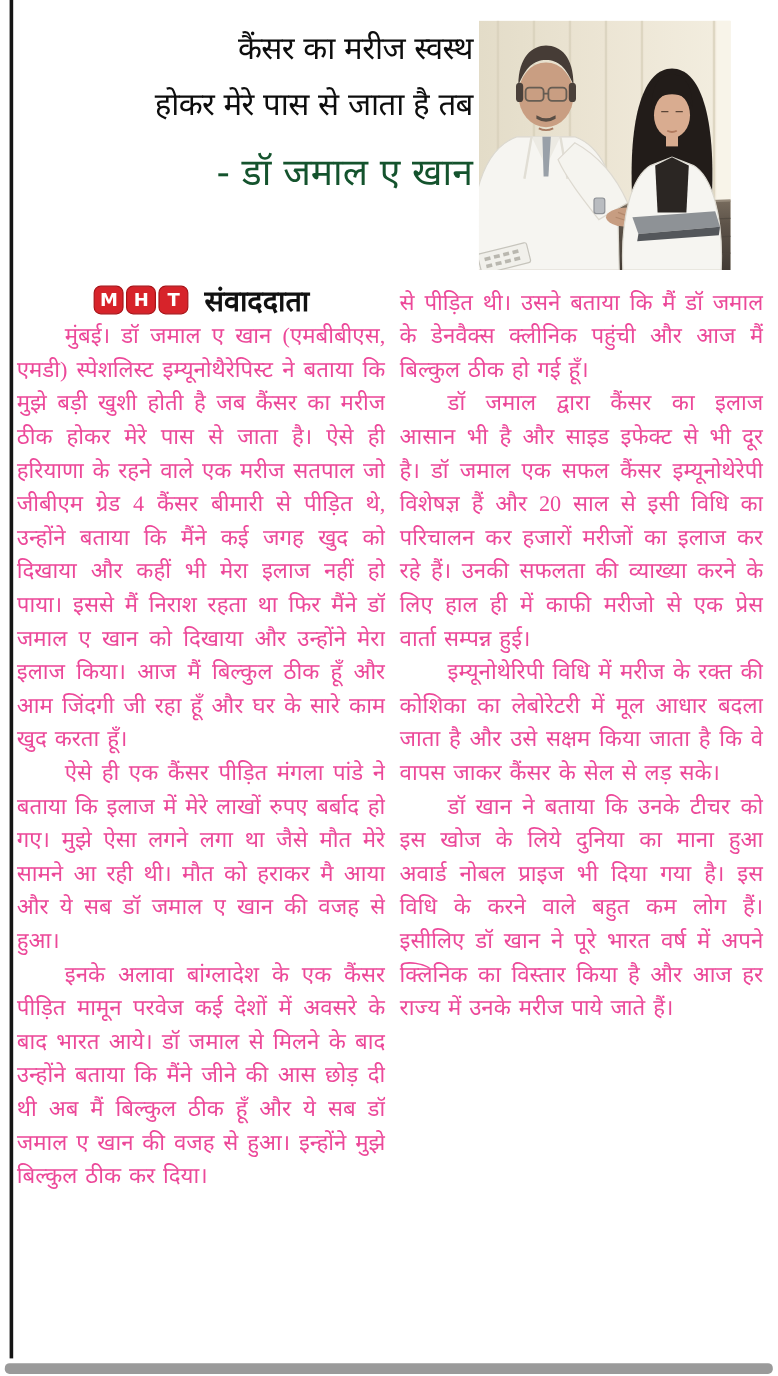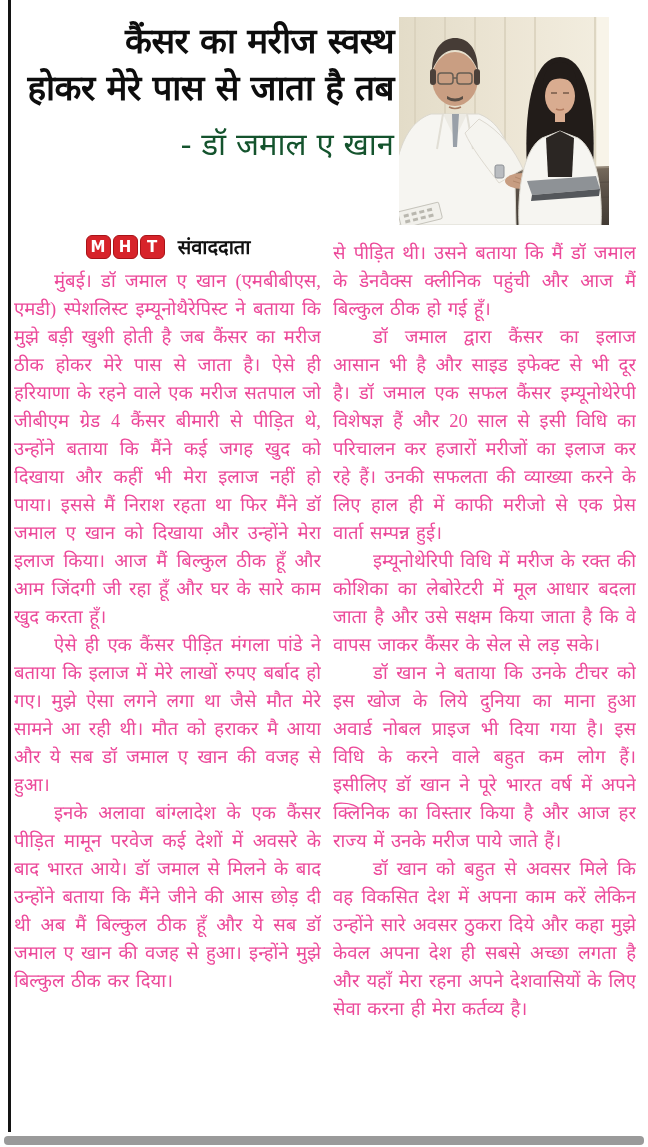--- a/index.html
+++ b/index.html
@@ -9,21 +9,21 @@
   }
   .left-rule{position:absolute;left:8px;top:0;width:3px;height:1132px;background:#141414;}
   .bottom-bar{position:absolute;left:4px;top:1136px;width:640px;height:9px;background:#9a9a9a;border-radius:4px;}
 
   
   .headline{
     position:absolute;left:12px;top:18px;width:382px;text-align:right;
     font-family:"DejaVu Sans","Liberation Sans",sans-serif;
   }
   .headline .hl{
-    font-size:35px;line-height:47px;font-weight:700;color:#0d0d0d;letter-spacing:-0.5px;white-space:nowrap;
+    font-size:26px;line-height:47px;font-weight:400;color:#0d0d0d;letter-spacing:-0.5px;white-space:nowrap;
   }
   .headline .hl-byline{
     font-size:31px;line-height:40px;font-weight:500;color:#14532d;margin-top:12px;white-space:nowrap;
   }
 
   
   .photo{position:absolute;left:399px;top:17px;width:210px;height:208px;overflow:hidden;}
   .photo svg{display:block;}
 
   
@@ -35,21 +35,21 @@
     text-align:center;margin:0 0 8px 0;height:26px;
     font-family:"DejaVu Sans","Liberation Sans",sans-serif;
   }
   .mht-badge{
     display:inline-block;width:23px;height:22px;margin:0 1px;
     background:#d7232a;border:1px solid #a81318;border-radius:6px;
     color:#ffffff;font-weight:bold;font-size:15px;line-height:22px;text-align:center;
     vertical-align:middle;
   }
   .byline-text{
-    display:inline-block;margin-left:7px;font-weight:bold;font-size:20px;color:#111;vertical-align:middle;
+    display:inline-block;margin-left:7px;font-weight:bold;font-size:24px;color:#111;vertical-align:middle;
     font-family:"Liberation Serif","DejaVu Serif",serif;
   }
 
   .para{
     margin:0;font-size:18.5px;line-height:28px;text-align:justify;text-indent:40px;
     word-spacing:2px;color:#ec4899;
   }
   .para.noindent{text-indent:0;}
   .latin-bold{font-weight:bold;font-family:"Liberation Serif","DejaVu Serif",serif;}
 </style>
@@ -170,18 +170,17 @@
     <p class="para">मुंबई। डॉ जमाल ए खान (एमबीबीएस, एमडी) स्पेशलिस्ट इम्यूनोथैरेपिस्ट ने बताया कि मुझे बड़ी खुशी होती है जब कैंसर का मरीज ठीक होकर मेरे पास से जाता है। ऐसे ही हरियाणा के रहने वाले एक मरीज सतपाल जो जीबीएम ग्रेड 4 कैंसर बीमारी से पीड़ित थे, उन्होंने बताया कि मैंने कई जगह खुद को दिखाया और कहीं भी मेरा इलाज नहीं हो पाया। इससे मैं निराश रहता था फिर मैंने डॉ जमाल ए खान को दिखाया और उन्होंने मेरा इलाज किया। आज मैं बिल्कुल ठीक हूँ और आम जिंदगी जी रहा हूँ और घर के सारे काम खुद करता हूँ।</p>
     <p class="para">ऐसे ही एक कैंसर पीड़ित मंगला पांडे ने बताया कि इलाज में मेरे लाखों रुपए बर्बाद हो गए। मुझे ऐसा लगने लगा था जैसे मौत मेरे सामने आ रही थी। मौत को हराकर मै आया और ये सब डॉ जमाल ए खान की वजह से हुआ।</p>
     <p class="para">इनके अलावा बांग्लादेश के एक कैंसर पीड़ित मामून परवेज कई देशों में अवसरे के बाद भारत आये। डॉ जमाल से मिलने के बाद उन्होंने बताया कि मैंने जीने की आस छोड़ दी थी अब मैं बिल्कुल ठीक हूँ और ये सब डॉ जमाल ए खान की वजह से हुआ। इन्होंने मुझे बिल्कुल ठीक कर दिया।</p>
   </div>
 
   <div class="col col-right">
     <p class="para noindent">से पीड़ित थी। उसने बताया कि मैं डॉ जमाल के डेनवैक्स क्लीनिक पहुंची और आज मैं बिल्कुल ठीक हो गई हूँ।</p>
     <p class="para">डॉ जमाल द्वारा कैंसर का इलाज आसान भी है और साइड इफेक्ट से भी दूर है। डॉ जमाल एक सफल कैंसर इम्यूनोथेरेपी विशेषज्ञ हैं और 20 साल से इसी विधि का परिचालन कर हजारों मरीजों का इलाज कर रहे हैं। उनकी सफलता की व्याख्या करने के लिए हाल ही में काफी मरीजो से एक प्रेस वार्ता सम्पन्न हुई।</p>
     <p class="para">इम्यूनोथेरिपी विधि में मरीज के रक्त की कोशिका का लेबोरेटरी में मूल आधार बदला जाता है और उसे सक्षम किया जाता है कि वे वापस जाकर कैंसर के सेल से लड़ सके।</p>
     <p class="para">डॉ खान ने बताया कि उनके टीचर को इस खोज के लिये दुनिया का माना हुआ अवार्ड नोबल प्राइज भी दिया गया है। इस विधि के करने वाले बहुत कम लोग हैं। इसीलिए डॉ खान ने पूरे भारत वर्ष में अपने क्लिनिक का विस्तार किया है और आज हर राज्य में उनके मरीज पाये जाते हैं।</p>
-    <p class="para">डॉ खान को बहुत से अवसर मिले कि वह विकसित देश में अपना काम करें लेकिन उन्होंने सारे अवसर ठुकरा दिये और कहा मुझे केवल अपना देश ही सबसे अच्छा लगता है और यहाँ मेरा रहना अपने देशवासियों के लिए सेवा करना ही मेरा कर्तव्य है।</p>
   </div>
 
   <div class="bottom-bar"></div>
 
 </div>
 
 </body></html>

